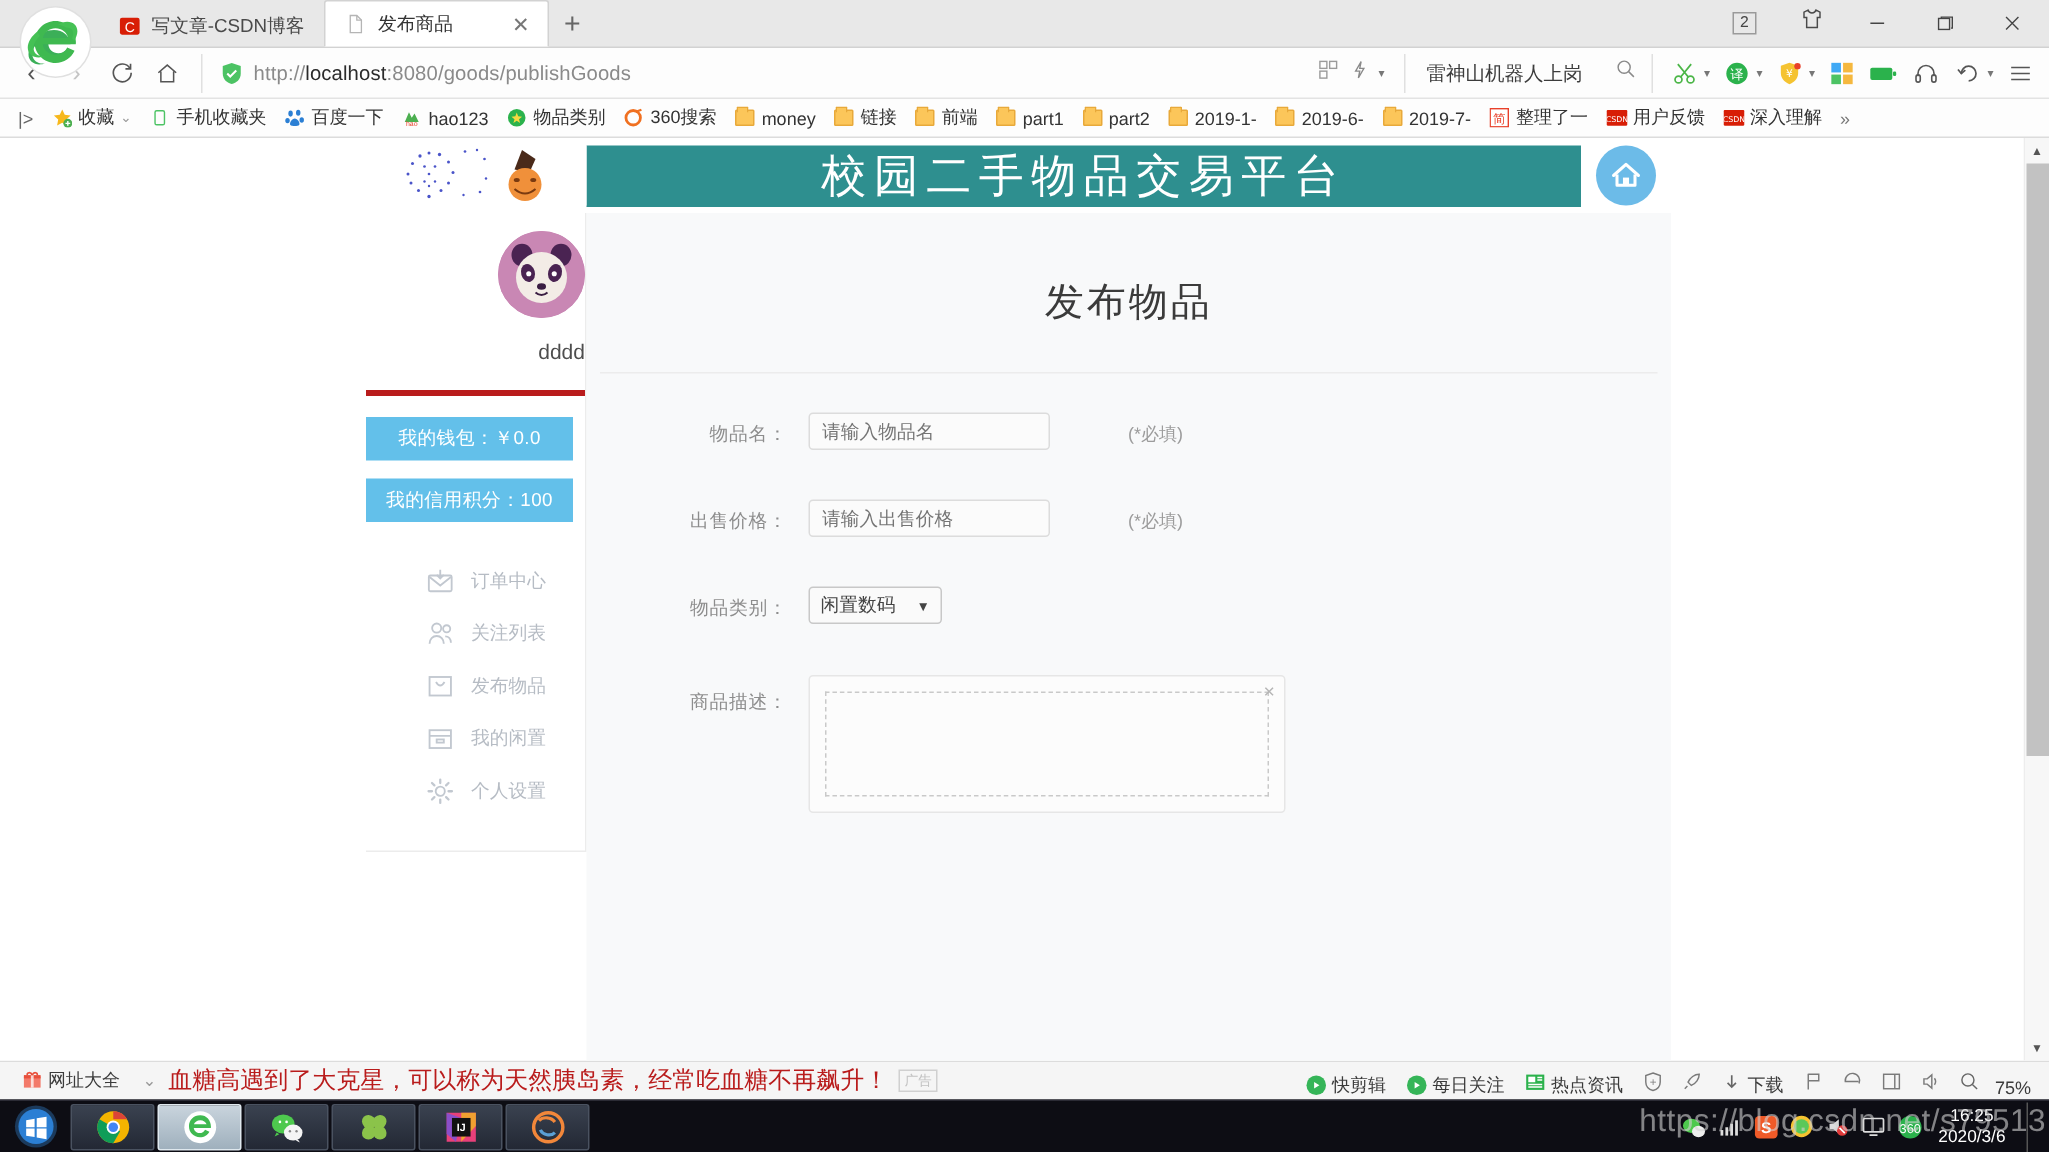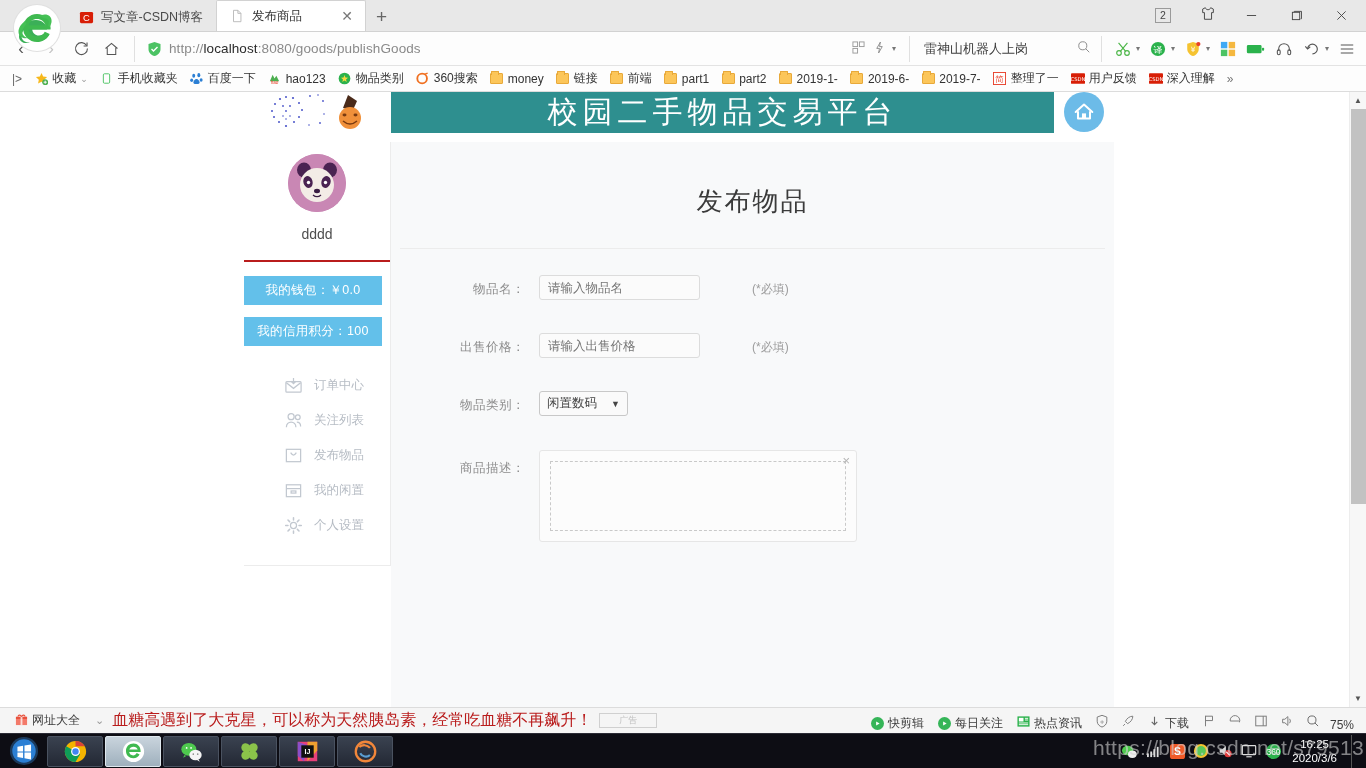--- a/index.html
+++ b/index.html
@@ -67,21 +67,21 @@
   .urlwrap {
     flex: 1; display: flex; align-items: center; height: 26px; margin-left: 8px;
     border-left: 1px solid #e0e0e0; padding-left: 12px; gap: 7px;
   }
   .shield { width: 15px; height: 16px; flex: 0 0 15px; }
   .urltext { font-size: 13.5px; color: #8a8a8a; letter-spacing: .1px; }
   .urltext b { color: #2b2b2b; font-weight: 400; }
   .url-right { margin-left: auto; display: flex; align-items: center; gap: 9px; padding-right: 10px; color:#9a9a9a; }
   .searchzone {
     display: flex; align-items: center; border-left: 1px solid #e0e0e0;
-    padding-left: 14px; gap: 49px; height: 26px;
+    padding-left: 14px; gap: 22px; height: 26px;
   }
   .searchzone .q { font-size: 13px; color: #3c3c3c; }
   .toolzone {
     display: flex; align-items: center; border-left: 1px solid #e0e0e0;
     margin-left: 10px; padding-left: 8px; gap: 2px; height: 26px;
   }
   .tool { width: 26px; height: 26px; display: flex; align-items: center; justify-content: center; position: relative; }
   .caret { font-size: 8px; color: #777; margin-left: -2px; margin-right: 3px; }
 
   
@@ -104,21 +104,21 @@
   }
 
   
   .viewport { flex: 1; background: #ffffff; position: relative; overflow: hidden; display: flex; }
   .page {
     flex: 1; background: #ffffff; position: relative; overflow: hidden;
   }
   .page-inner { position: absolute; left: 244px; top: 0px; width: 870px; }
 
   
-  .site-header { display: flex; align-items: flex-start; height: 50px; }
+  .site-header { display: flex; align-items: center; height: 50px; }
   .brand-img {
     width: 147px; background: #ffffff; display: flex; align-items: center;
     justify-content: center; gap: 2px; position: relative; overflow:hidden;
   }
   .hearts { width: 62px; height: 40px; position: relative; }
   .pumpkin { width: 40px; height: 40px; }
   .site-title-bar {
     flex: 1; background: #2e8f8f; display: flex; align-items: center; justify-content: center;
   }
   .site-title {
@@ -128,22 +128,22 @@
   .home-slot { width: 60px; background: #fff; display: flex; align-items: center; justify-content: center; }
   .home-btn {
     width: 40px; height: 40px; border-radius: 50%; background: #6cbbe8;
     display: flex; align-items: center; justify-content: center;
   }
 
   
   .body-split { display: flex; align-items: flex-start; }
   .sidebar { width: 147px; background: #ffffff; border-right: 1px solid #ececec; }
   .profile-card {
-    border-bottom: 2px solid #b91c1c; padding: 12px 0 18px;
-    display: flex; flex-direction: column; align-items: center;
+    border-bottom: 4px solid #b91c1c; padding: 12px 0 18px;
+    display: flex; flex-direction: column; align-items: flex-end;
   }
   .avatar {
     width: 58px; height: 58px; border-radius: 50%; background: #c987b4;
     display: flex; align-items: center; justify-content: center; overflow: hidden;
   }
   .uname { margin-top: 14px; font-size: 14px; color: #4e4e4e; }
   .pillbtn {
     margin: 14px 0 0 0; height: 29px; background: #63c0ea; color: #fff;
     display: flex; align-items: center; justify-content: center;
     font-size: 12.5px; letter-spacing: .3px;
@@ -214,21 +214,21 @@
   }
 
   
   .statusbar {
     height: 26px; background: #f5f5f5; border-top: 1px solid #dcdcdc;
     display: flex; align-items: center; padding: 0 8px; gap: 0px;
   }
   .sb-item { display: flex; align-items: center; gap: 4px; font-size: 12px; color: #3b3b3b; padding: 0 7px; white-space: nowrap; }
   .sb-ad { font-size: 16px; color: #b91c1c; white-space: nowrap; }
   .ad-tag {
-    border: 1px solid #d0d0d0; color: #c2c2c2; font-size: 9px; padding: 0 19px; margin-left: 7px;
+    border: 1px solid #d0d0d0; color: #c2c2c2; font-size: 9px; padding: 0 3px; margin-left: 7px;
   }
   .sb-right { margin-left: auto; display: flex; align-items: flex-end; gap: 0px; }
   .sb-ico { width: 26px; height: 22px; display: flex; align-items: center; justify-content: center; color: #666; }
   .sb-zoom { font-size: 12px; color: #3b3b3b; padding-left: 4px; padding-right: 4px; }
   .grn-circle {
     width: 13px; height: 13px; border-radius: 50%; background: #35b558;
     display: flex; align-items: center; justify-content: center;
   }
 
   

